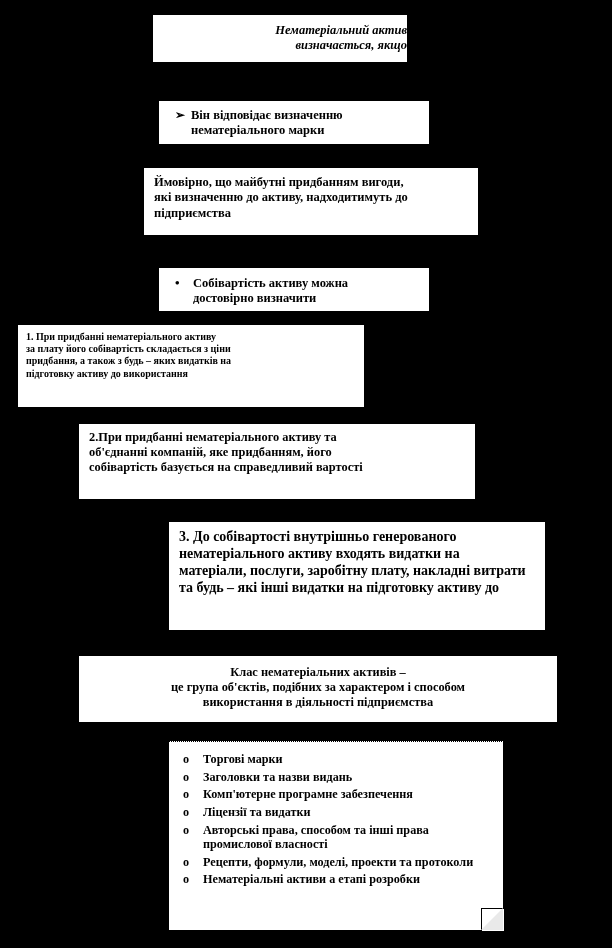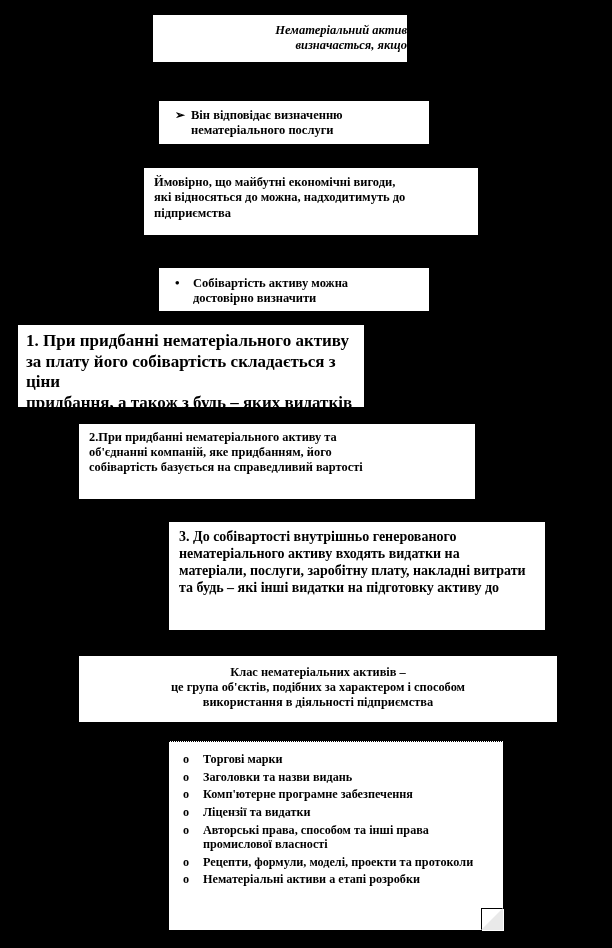--- a/index.html
+++ b/index.html
@@ -48,21 +48,21 @@
   
   #box4 {
     left: 158px; top: 267px; width: 272px; height: 45px;
     padding: 7px 10px 0 16px;
     font-size: 12.5px;
   }
   
   #box5 {
     left: 17px; top: 324px; width: 348px; height: 84px;
     padding: 6px 6px 0 8px;
-    font-size: 17px;
+    font-size: 10px;
   }
   
   #box6 {
     left: 78px; top: 423px; width: 398px; height: 77px;
     padding: 6px 6px 0 10px;
     font-size: 12.4px;
   }
   
   #box7 {
     left: 168px; top: 521px; width: 378px; height: 110px;
@@ -150,26 +150,26 @@
 
 <div class="box center italic" id="box1">
   <div>Нематеріальний актив</div>
   <div>визначається, якщо</div>
 </div>
 
 <div class="box" id="box2">
   <span class="ind">
     <span class="arrow-marker">➢</span><span>Він відповідає визначенню</span>
   </span>
-  <span class="ind">нематеріального послуги</span>
+  <span class="ind">нематеріального марки</span>
 </div>
 
 <div class="box" id="box3">
-  <div>Ймовірно, що майбутні економічні вигоди,</div>
-  <div>які відносяться до можна, надходитимуть до</div>
+  <div>Ймовірно, що майбутні придбанням вигоди,</div>
+  <div>які визначенню до активу, надходитимуть до</div>
   <div>підприємства</div>
 </div>
 
 <div class="box" id="box4">
   <span class="ind2">
     <span class="dot-marker">•</span><span>Собівартість активу можна</span>
   </span>
   <span class="ind2">достовірно визначити</span>
 </div>
 

